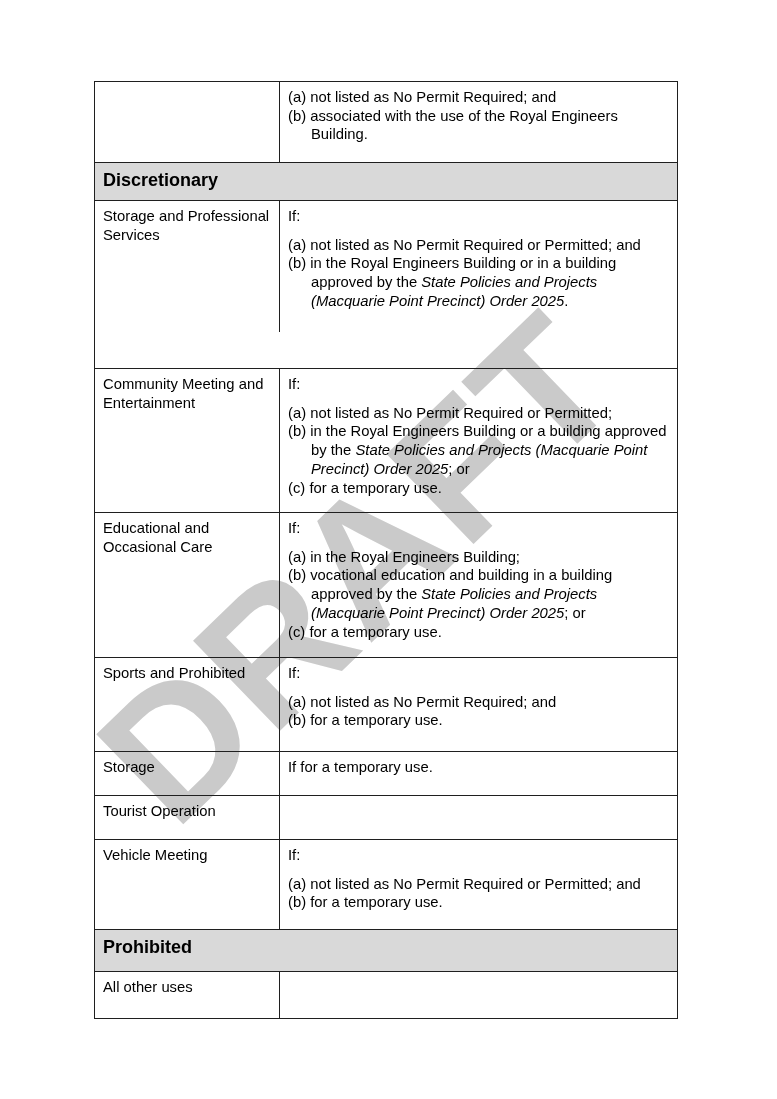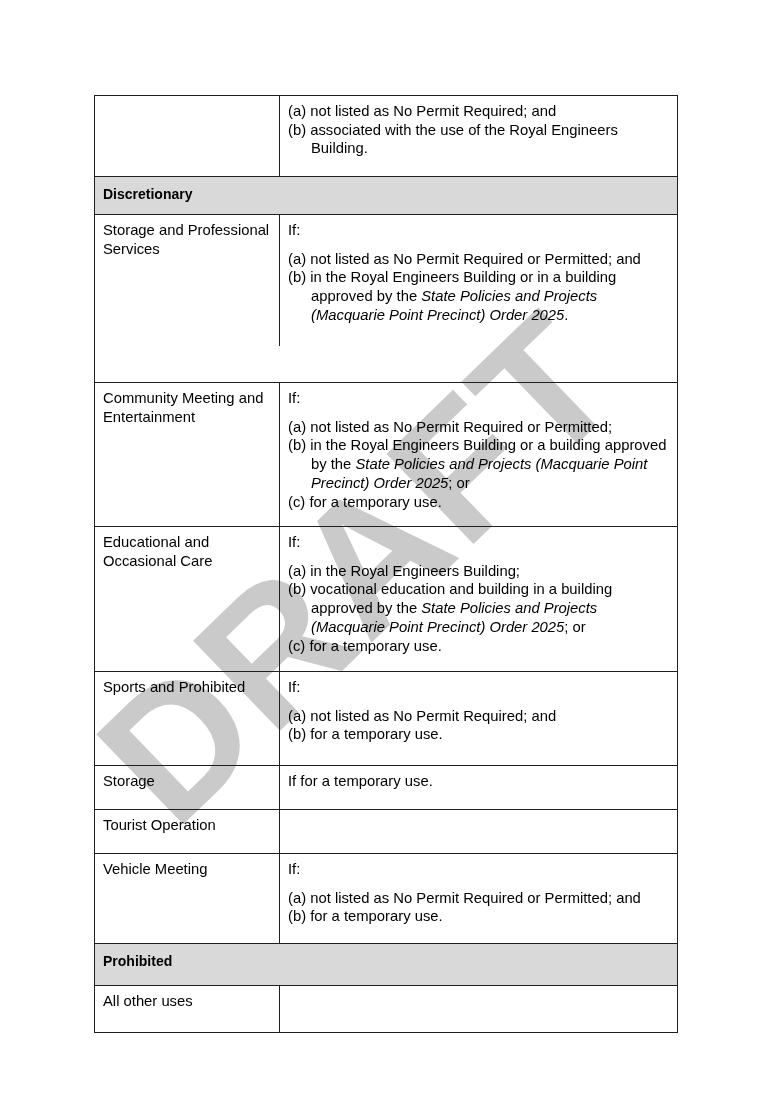--- a/index.html
+++ b/index.html
@@ -19,21 +19,21 @@
     font-size:182px;
     font-weight:700;
     letter-spacing:3px;
     color:#cacaca;
     white-space:nowrap;
     z-index:0;
     user-select:none;
   }
   .use-table{
     position:absolute;
-    left:94px;top:95px;
+    left:94px;top:81px;
     width:584px;
     z-index:1;
     border:1px solid #1f1f1f;
     display:flex;
     flex-direction:column;
     box-sizing:border-box;
   }
   .trow{
     display:flex;
     border-top:1px solid #1f1f1f;
@@ -50,21 +50,21 @@
   .trow:nth-child(5){min-height:145px;}
   .trow:nth-child(6){min-height:94px;}
   .trow:nth-child(7){min-height:44px;}
   .trow:nth-child(8){min-height:44px;}
   .trow:nth-child(9){min-height:90px;}
   .trow:nth-child(10){min-height:42px;}
   .trow:nth-child(11){min-height:47px;}
   .section-cell{
     padding:8px 8px;
     font-weight:700;
-    font-size:14px;
+    font-size:18px;
     line-height:18.7px;
   }
   .cell{
     box-sizing:border-box;
     font-size:14.8px;
     line-height:18.7px;
   }
   .cell-left{
     flex:0 0 185px;
     width:185px;

